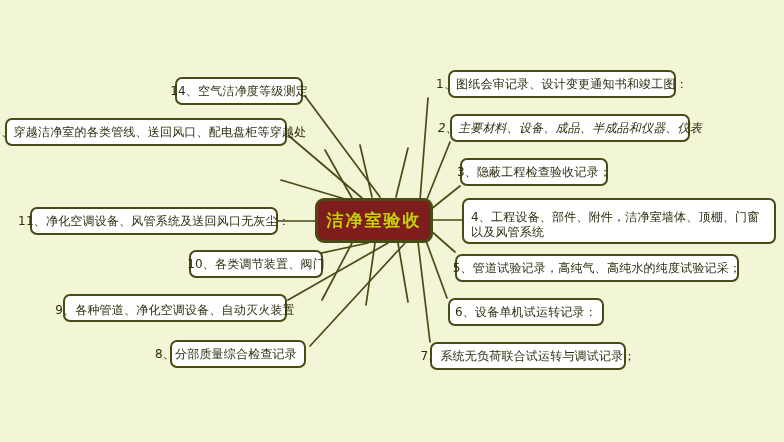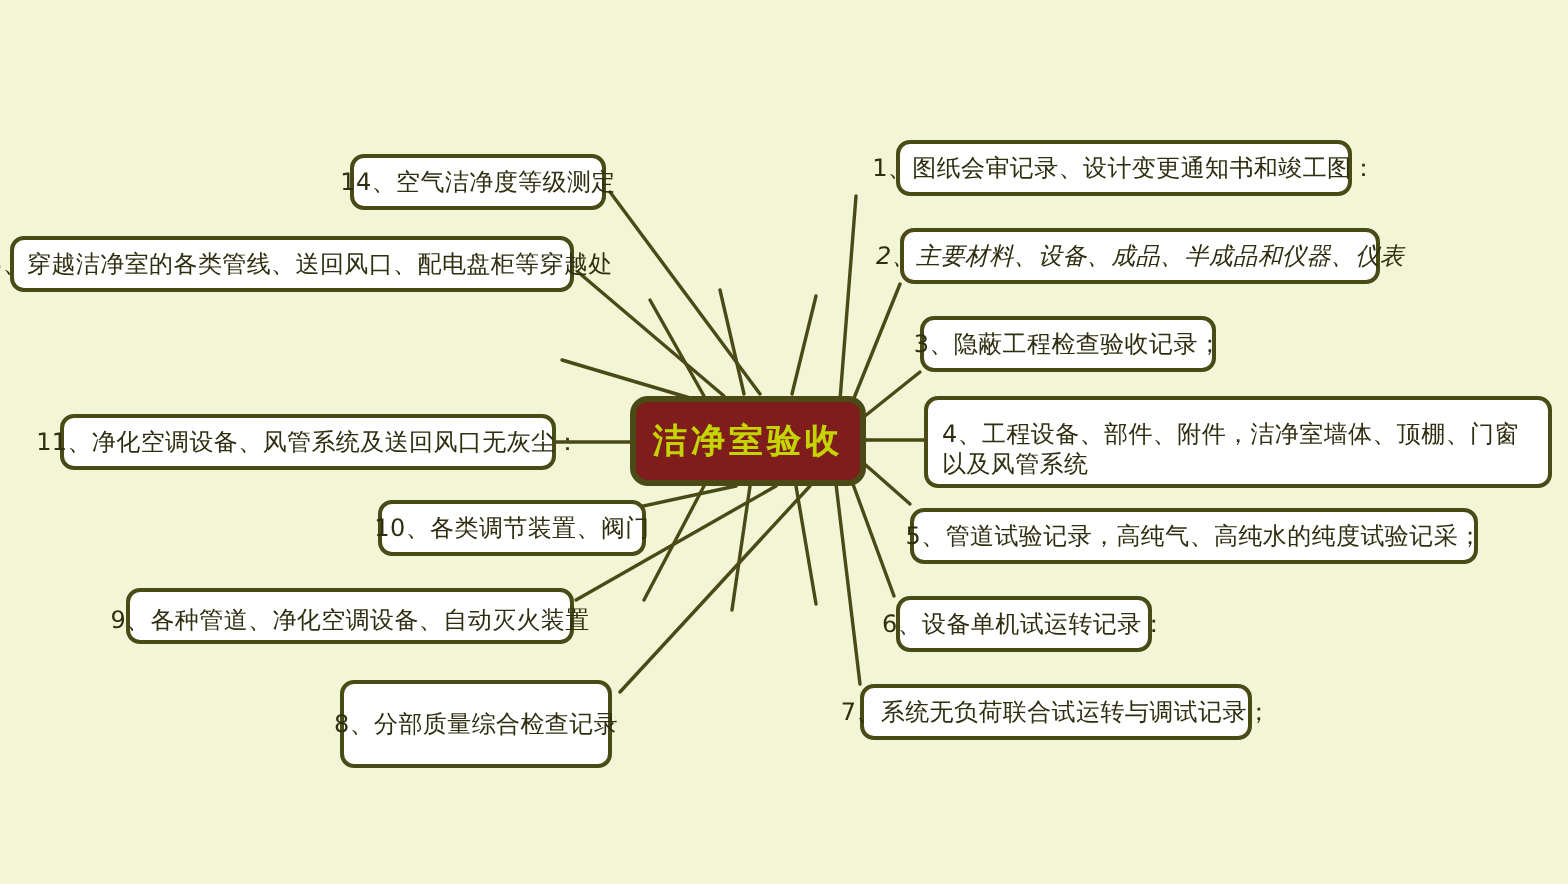--- a/index.html
+++ b/index.html
@@ -114,29 +114,29 @@
   </div>
 
   <div class="node wrap" style="left:462px; top:198px; width:314px; height:46px;">
     <span>4、工程设备、部件、附件，洁净室墙体、顶棚、门窗以及风管系统</span>
   </div>
 
   <div class="node" style="left:455px; top:254px; width:284px; height:28px;">
     <span>5、管道试验记录，高纯气、高纯水的纯度试验记采；</span>
   </div>
 
-  <div class="node" style="left:448px; top:298px; width:128px; height:28px;">
+  <div class="node" style="left:448px; top:298px; width:156px; height:28px;">
     <span>6、设备单机试运转记录：</span>
   </div>
 
   <div class="node" style="left:430px; top:342px; width:196px; height:28px;">
     <span>7、系统无负荷联合试运转与调试记录；</span>
   </div>
 
-  <div class="node" style="left:170px; top:340px; width:136px; height:44px;">
+  <div class="node" style="left:170px; top:340px; width:136px; height:28px;justify-content:flex-end;">
     <span>8、分部质量综合检查记录</span>
   </div>
 
   <div class="node" style="left:63px; top:294px; width:224px; height:28px;align-items:flex-end;">
     <span>9、各种管道、净化空调设备、自动灭火装置</span>
   </div>
 
   <div class="node" style="left:145px; top:250px; width:134px; height:28px;margin-left:44px;">
     <span>10、各类调节装置、阀门</span>
   </div>

